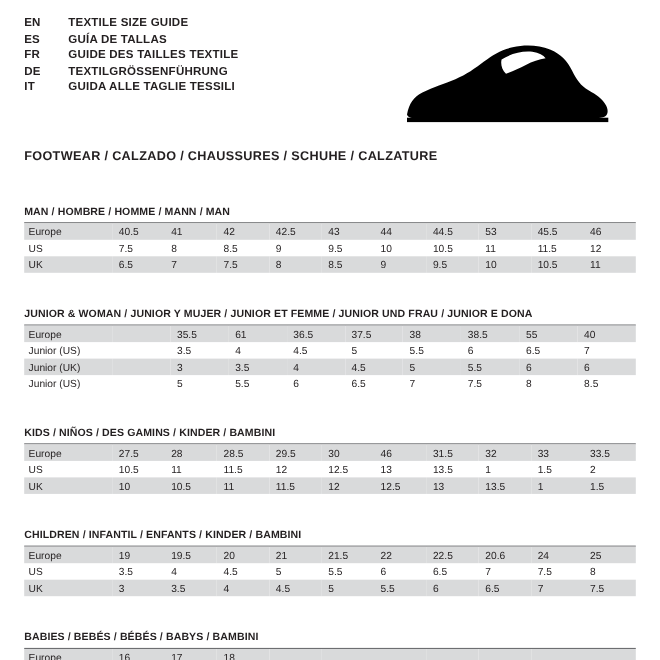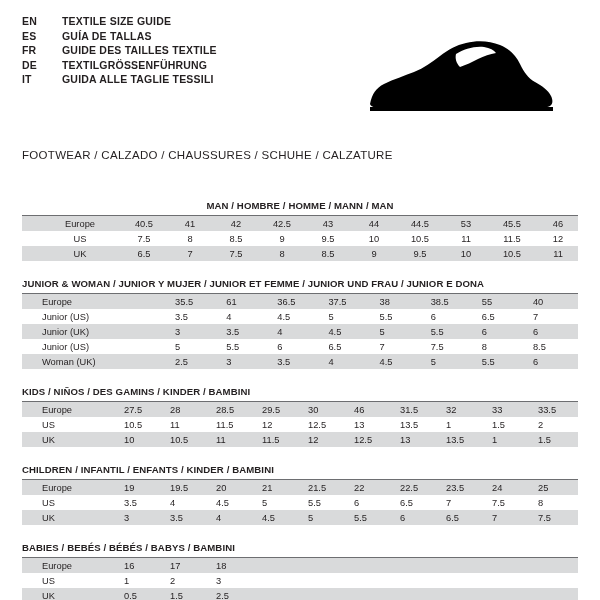--- a/index.html
+++ b/index.html
@@ -52,33 +52,32 @@
   .shoe-wrap {
     width: 200px;
     height: 90px;
     margin-right: 18px;
     margin-top: 16px;
     flex: 0 0 auto;
   }
 
   
   .banner {
-    margin-top: 27px;
+    margin-top: 14px;
     font-size: 11.5px;
-    font-weight: normal;
+    font-weight: bold;
     letter-spacing: .3px;
   }
 
   
   .section {
-    margin-top: 17px;
+    margin-top: 32px;
   }
   .section.first {
     margin-top: 39px;
-    text-align: center;
   }
   .section-title {
     font-size: 9.6px;
     font-weight: bold;
     letter-spacing: .1px;
     padding-bottom: 4px;
     border-bottom: 1px solid #6d6e71;
     margin-bottom: 0;
   }
   table.sizes {
@@ -91,21 +90,21 @@
     height: 15px;
     padding: 0 0 0 6px;
     vertical-align: middle;
     white-space: nowrap;
   }
   table.sizes tr.shaded td {
     background: #d9dadb;
   }
   table.sizes td.label {
     width: 76px;
-    padding-left: 20px;
+    padding-left: 4px;
   }
   table.sizes.babies td.label {
     width: 76px;
   }
 </style>
 </head>
 <body>
 
 <div class="page">
 
@@ -257,32 +256,20 @@
           <td></td>
           <td>5</td>
           <td>5.5</td>
           <td>6</td>
           <td>6.5</td>
           <td>7</td>
           <td>7.5</td>
           <td>8</td>
           <td>8.5</td>
         </tr>
-        <tr class="shaded">
-          <td class="label">Woman (UK)</td>
-          <td></td>
-          <td>2.5</td>
-          <td>3</td>
-          <td>3.5</td>
-          <td>4</td>
-          <td>4.5</td>
-          <td>5</td>
-          <td>5.5</td>
-          <td>6</td>
-        </tr>
       </tbody>
     </table>
   </div>
 
   <div class="section">
     <div class="section-title">KIDS / NIÑOS / DES GAMINS / KINDER / BAMBINI</div>
     <table class="sizes">
       <tbody>
         <tr class="shaded">
           <td class="label">Europe</td>
@@ -333,21 +320,21 @@
       <tbody>
         <tr class="shaded">
           <td class="label">Europe</td>
           <td>19</td>
           <td>19.5</td>
           <td>20</td>
           <td>21</td>
           <td>21.5</td>
           <td>22</td>
           <td>22.5</td>
-          <td>23.5</td>
+          <td>20.6</td>
           <td>24</td>
           <td>25</td>
         </tr>
         <tr>
           <td class="label">US</td>
           <td>3.5</td>
           <td>4</td>
           <td>4.5</td>
           <td>5</td>
           <td>5.5</td>

